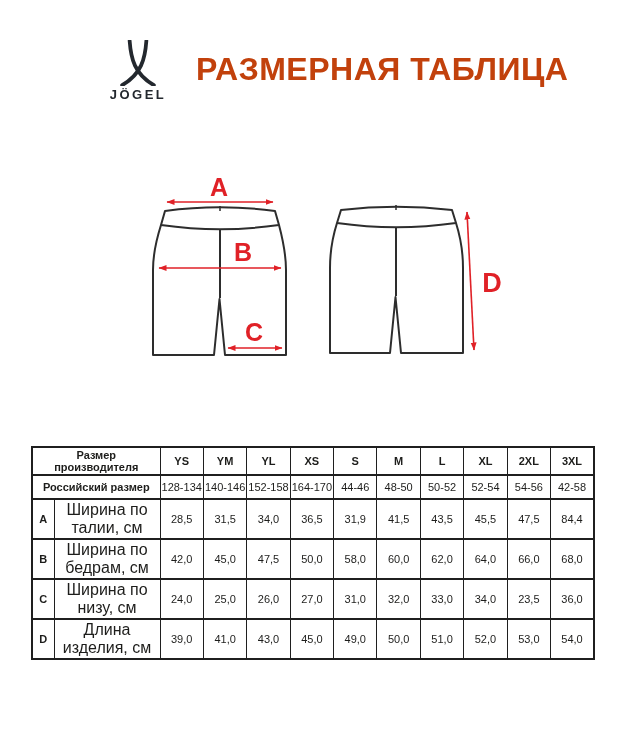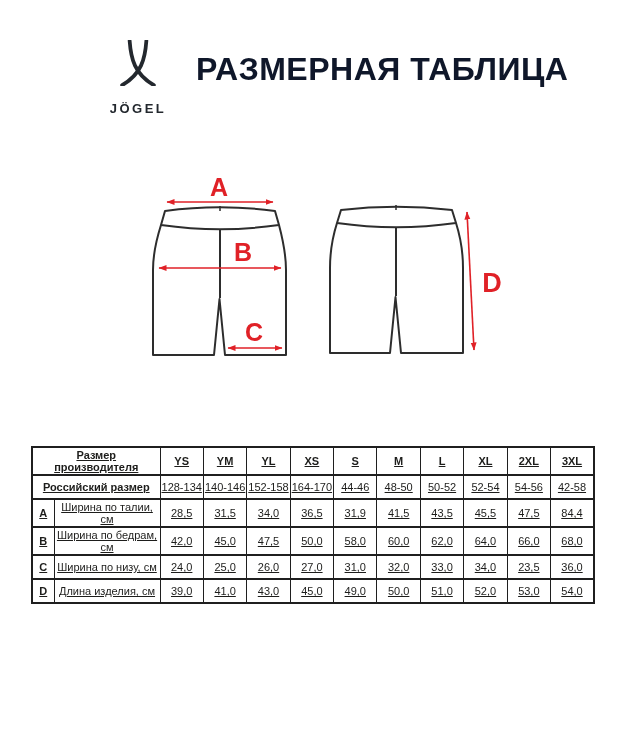--- a/index.html
+++ b/index.html
@@ -1,35 +1,35 @@
 <!DOCTYPE html>
 <html><head>
 <meta charset="utf-8">
 <style>
   html,body{margin:0;padding:0;background:#fff;}
   #page{position:relative;width:624px;height:750px;background:#ffffff;overflow:hidden;
         font-family:"Liberation Sans",sans-serif;color:#1d1d1b;}
   
   #logo{position:absolute;left:102px;top:40px;width:72px;text-align:center;}
   #logo .mark{display:block;margin:0 auto;}
-  #logo .word{display:block;margin-top:15px;font-size:13px;font-weight:bold;
+  #logo .word{display:block;margin-top:1px;font-size:13px;font-weight:bold;
               letter-spacing:2.5px;color:#23282e;}
   #title{position:absolute;left:196px;top:51px;font-size:32px;font-weight:bold;
-         color:#0f172a;letter-spacing:0.5px;white-space:nowrap;}
+         color:#c2410c;letter-spacing:0.5px;white-space:nowrap;}
   
   #diagram{position:absolute;left:0;top:0;width:624px;height:750px;}
   
   #size-table{position:absolute;left:31px;top:446px;border-collapse:collapse;
               table-layout:fixed;width:562px;}
   #size-table td{border:1px solid #1f1f1f;border-top-width:2px;border-bottom-width:2px;
                  text-align:center;vertical-align:middle;height:20px;font-size:11px;
                  padding:1px 0;color:#1d1d1b;}
-  #size-table{border:2px solid #1f1f1f;text-decoration:underline;}
+  #size-table{border:2px solid #1f1f1f;}
   #size-table td.b{font-weight:bold;}
-  #size-table td.lbl{font-size:11px;}
+  #size-table td.lbl{font-size:16px;}
   col.c-letter{width:22px;}
   col.c-label{width:106px;}
   col.c-size{width:43.4px;}
 </style>
 </head>
 <body>
 
 <div id="page">
 
   <div id="logo">

